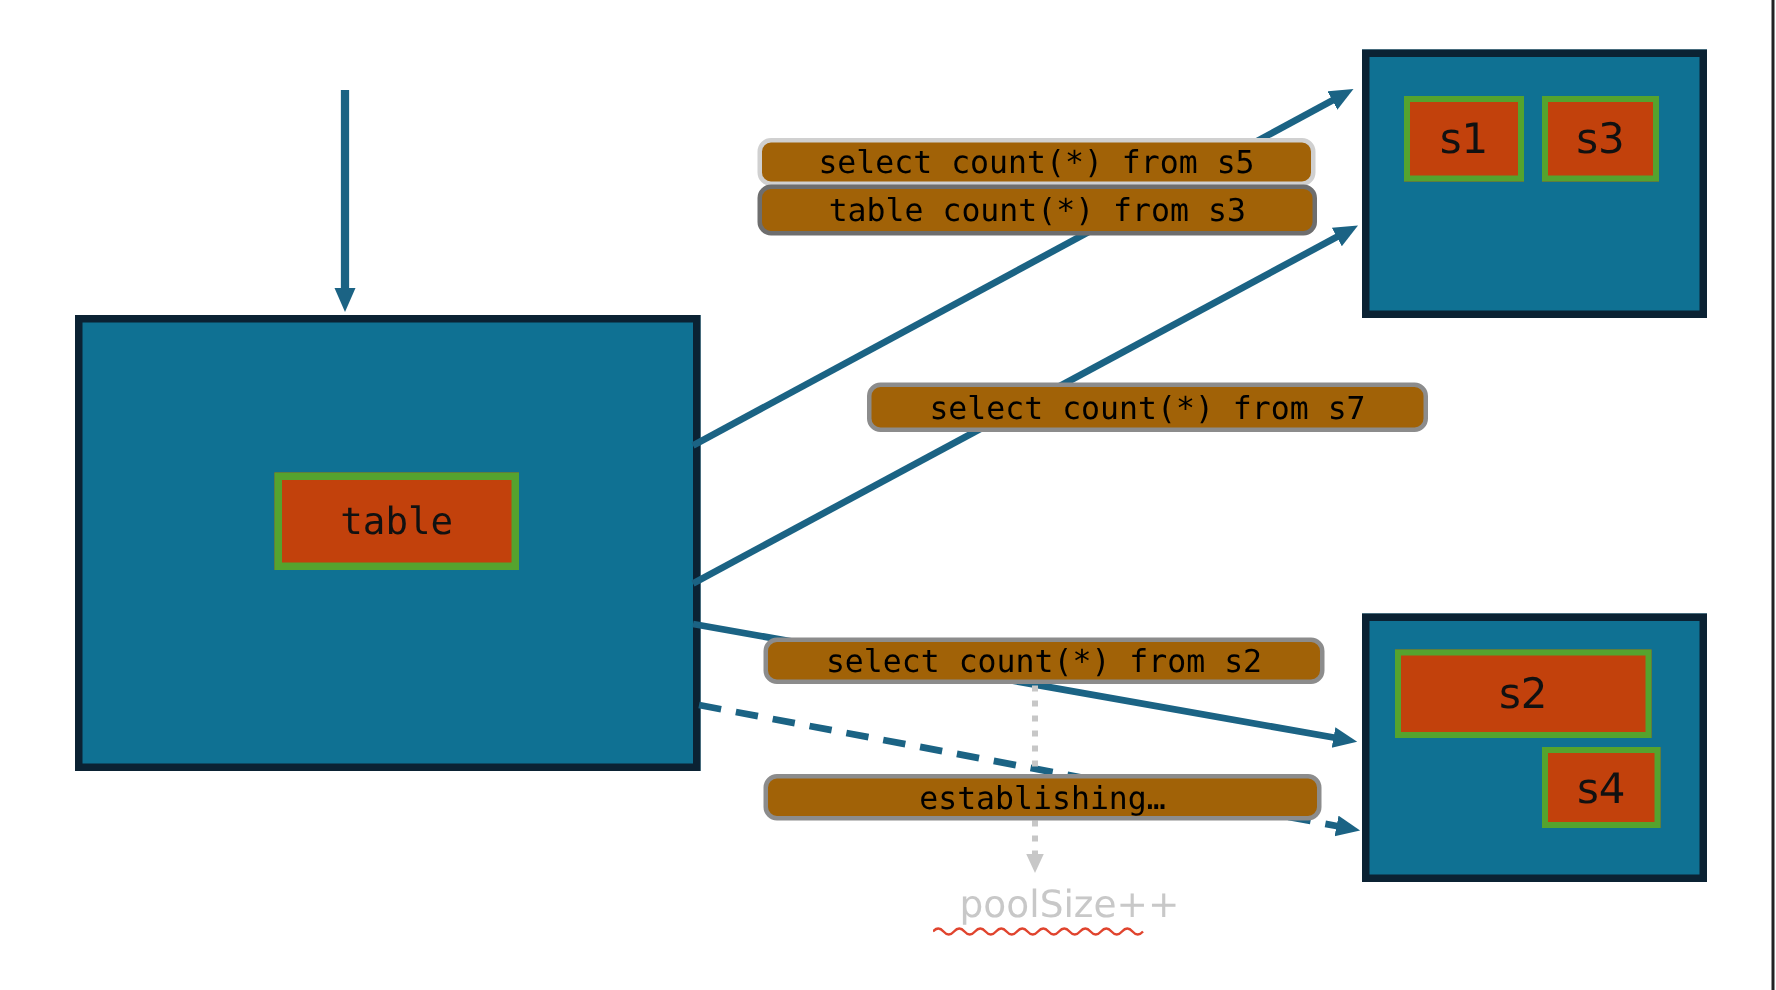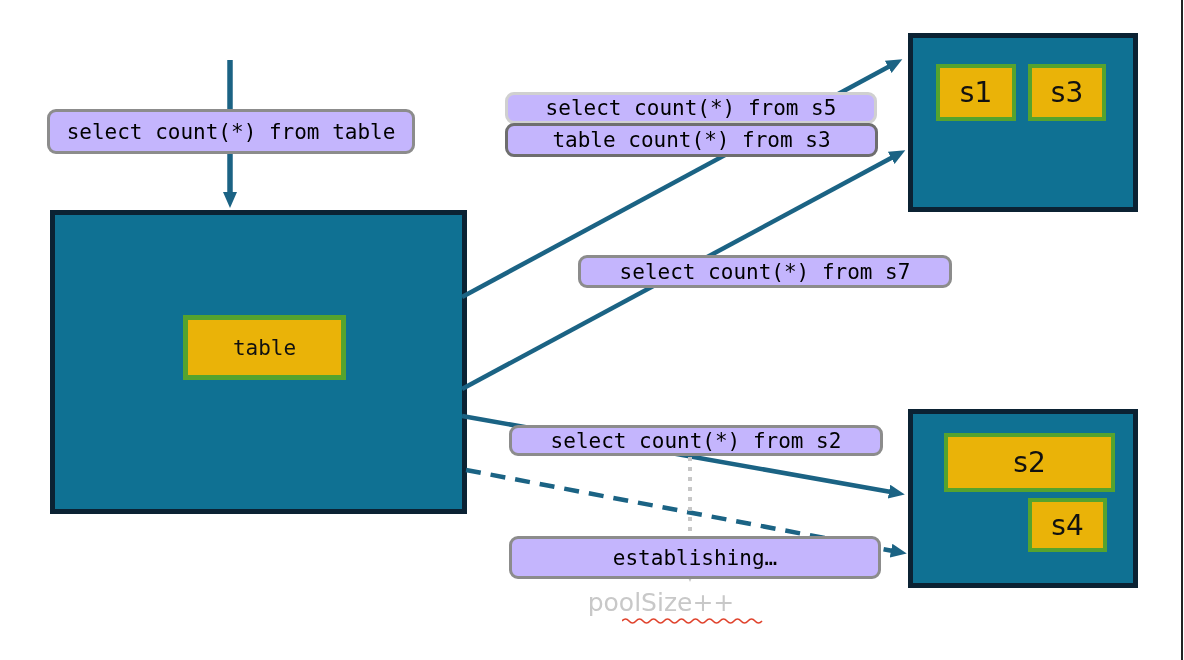--- a/index.html
+++ b/index.html
@@ -4,46 +4,46 @@
 <style>
   html,body{margin:0;padding:0;background:#fff;}
   .stage{position:relative;width:1184px;height:660px;background:#ffffff;overflow:hidden;
          font-family:"DejaVu Sans",sans-serif;}
   
   .bigbox{position:absolute;box-sizing:border-box;background:#0f7193;border:5px solid #0b2233;}
   .box-table{left:50px;top:210px;width:417px;height:304px;}
   .box-top{left:908px;top:33px;width:230px;height:179px;}
   .box-bottom{left:908px;top:409px;width:230px;height:179px;}
   
-  .cell{position:absolute;box-sizing:border-box;background:#eab308;border:4px solid #55a32e;
+  .cell{position:absolute;box-sizing:border-box;background:#c2410c;border:4px solid #55a32e;
         display:flex;align-items:center;justify-content:center;
         font-family:"DejaVu Sans",sans-serif;font-size:28px;color:#111;}
   .cell-table{left:128px;top:100px;width:163px;height:65px;border-width:5px;
-        font-family:"DejaVu Sans Mono",monospace;font-size:21px;}
+        font-family:"DejaVu Sans Mono",monospace;font-size:25px;}
   .c-s1{left:23px;top:26px;width:80px;height:57px;}
   .c-s3{left:115px;top:26px;width:78px;height:57px;text-align:right;}
   .c-s5{left:23px;top:99px;width:80px;height:57px;}
   .c-s7{left:115px;top:99px;width:78px;height:57px;}
-  .c-s2{left:31px;top:19px;width:171px;height:59px;}
+  .c-s2{left:17px;top:19px;width:171px;height:59px;}
   .c-s6{left:23px;top:96px;width:80px;height:54px;}
   .c-s4{left:115px;top:84px;width:79px;height:54px;}
   
-  .qlabel{position:absolute;box-sizing:border-box;background:#c4b5fd;border:3.5px solid #8c8c8c;
+  .qlabel{position:absolute;box-sizing:border-box;background:#a16207;border:3.5px solid #8c8c8c;
           border-radius:9px;display:flex;align-items:center;justify-content:center;
           font-family:"DejaVu Sans Mono",monospace;font-size:21px;color:#000;z-index:3;white-space:nowrap;}
   .q-table{left:47px;top:109px;width:368px;height:45px;}
   .q-s5{left:505px;top:92px;width:372px;height:32px;border-color:#d0d0d0;z-index:3;}
   .q-s3{left:505px;top:123px;width:373px;height:34px;border-color:#6e6e6e;z-index:4;}
   .q-s7{left:578px;top:255px;width:374px;height:33px;}
   .q-s2{left:509px;top:425px;width:374px;height:31px;}
-  .q-est{left:509px;top:536px;width:372px;height:43px;}
+  .q-est{left:509px;top:516px;width:372px;height:31px;}
   
   svg.arrows{position:absolute;left:0;top:0;z-index:2;}
   
-  .pool-note{position:absolute;left:538px;top:588px;width:246px;text-align:center;
+  .pool-note{position:absolute;left:590px;top:588px;width:246px;text-align:center;
              font-family:"DejaVu Sans",sans-serif;font-size:25px;color:#c8c8c8;z-index:3;}
   .squiggle{position:absolute;left:622px;top:617px;z-index:3;}
   
   .edge-line{position:absolute;left:1181px;top:0;width:2px;height:660px;background:#222222;}
 </style>
 </head>
 <body>
 
 <div class="stage">
 
@@ -81,23 +81,20 @@
 
   <div class="bigbox box-bottom">
     <div class="cell c-s2">
       <span>s2</span>
     </div>
     <div class="cell c-s4">
       <span>s4</span>
     </div>
   </div>
 
-  <div class="qlabel q-table">
-    <span>select count(*) from table</span>
-  </div>
   <div class="qlabel q-s5">
     <span>select count(*) from s5</span>
   </div>
   <div class="qlabel q-s3">
     <span>table count(*) from s3</span>
   </div>
   <div class="qlabel q-s7">
     <span>select count(*) from s7</span>
   </div>
   <div class="qlabel q-s2">

